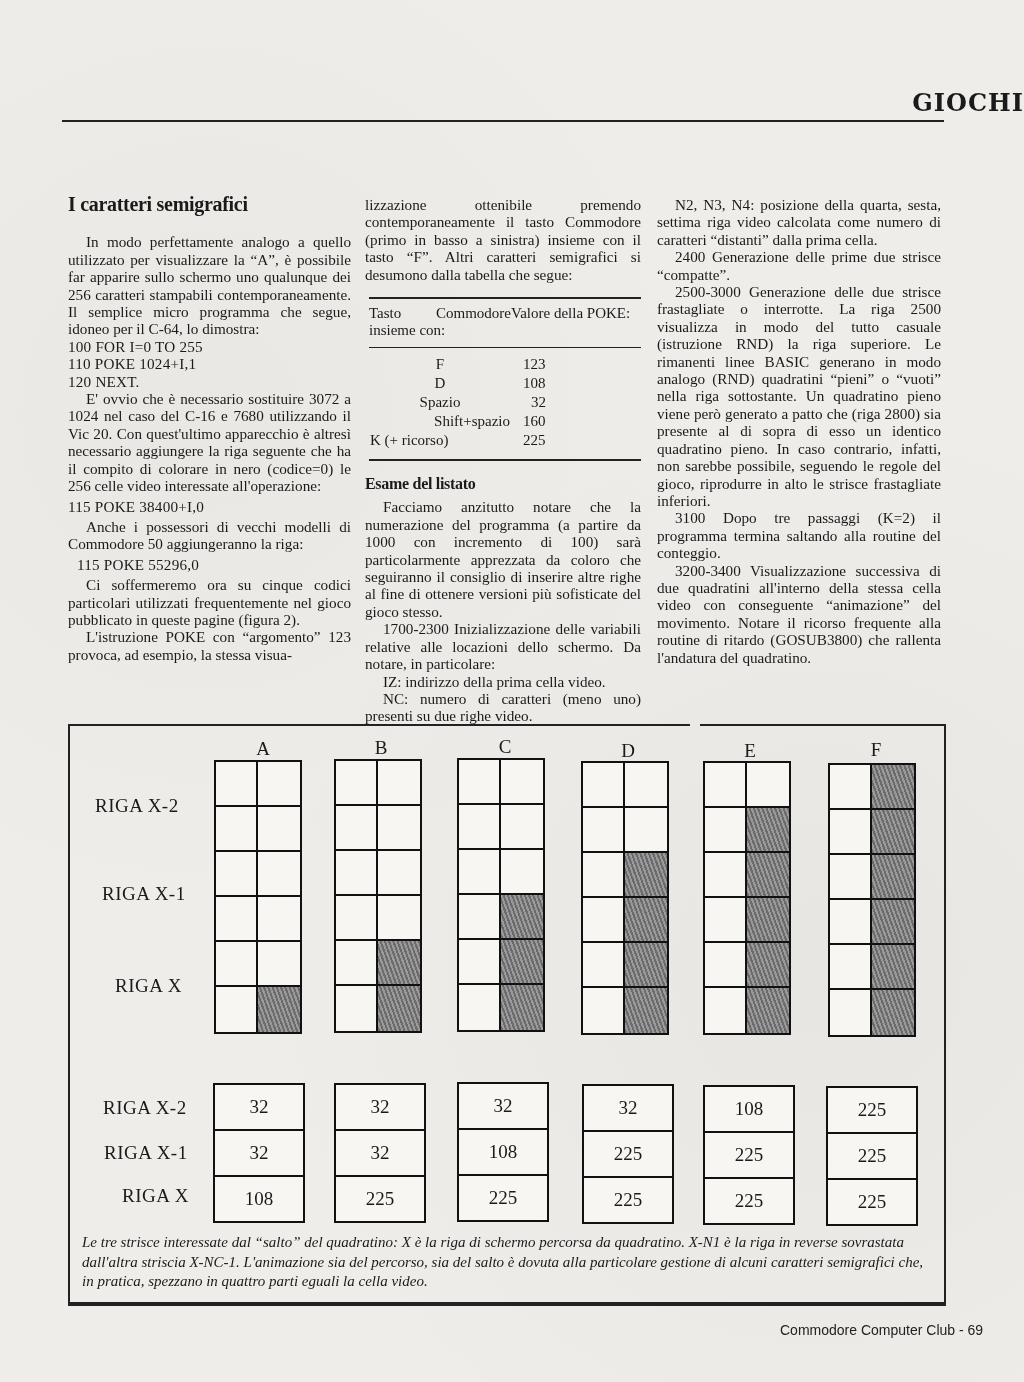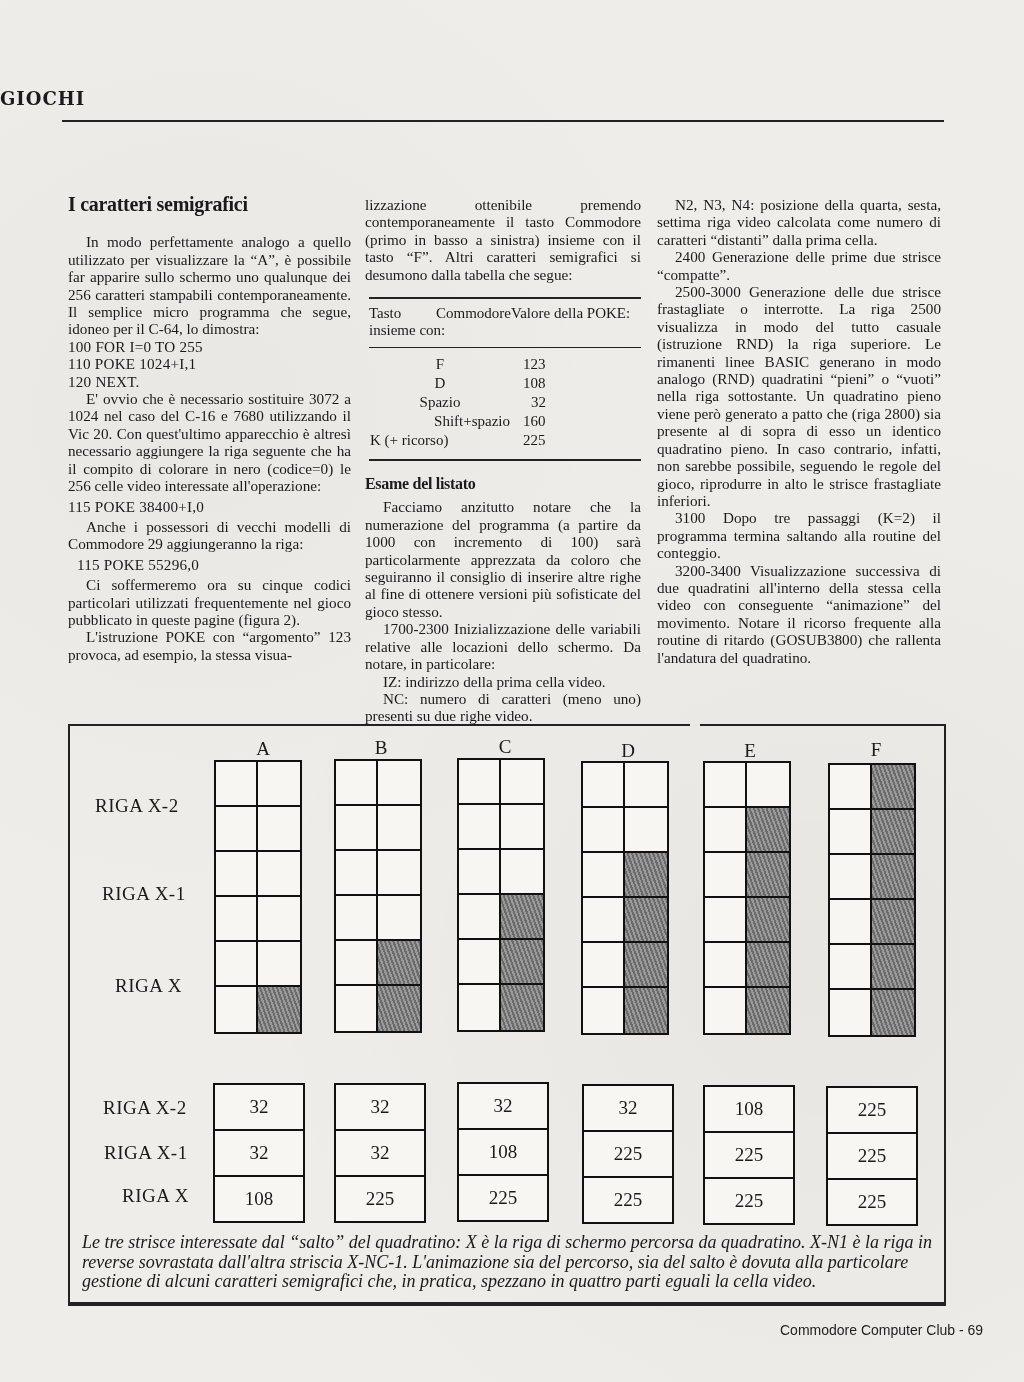--- a/index.html
+++ b/index.html
@@ -9,22 +9,22 @@
     font-family:"Liberation Serif", "DejaVu Serif", serif;
     color:#1a1a1a;
   }
   .page { position:absolute; left:0; top:0; width:1024px; height:1382px;
     background:
       radial-gradient(circle at 20% 30%, rgba(0,0,0,0.025) 0, rgba(0,0,0,0) 40%),
       radial-gradient(circle at 80% 70%, rgba(0,0,0,0.03) 0, rgba(0,0,0,0) 45%),
       #eeede9;
   }
   .section-title {
-    position:absolute; left:0; width:1024px; top:88px; text-align:left;
-    font-family:"DejaVu Serif", serif; font-weight:bold; font-size:18px; letter-spacing:1px;
+    position:absolute; left:0; width:1024px; top:88px; text-align:right;
+    font-family:"DejaVu Serif", serif; font-weight:bold; font-size:24px; letter-spacing:1px;
   }
   .header-rule { position:absolute; left:62px; top:120px; width:882px; height:2px; background:#222; }
 
   .col { position:absolute; top:196px; font-size:15.2px; line-height:17.4px; text-align:justify; }
   .col p { margin:0; text-indent:18px; }
   .col p.noind { text-indent:0; }
   .col .code { margin:0; text-indent:0; letter-spacing:0.2px; }
   .col1 { left:68px; width:283px; }
   .col2 { left:365px; width:276px; }
   .col3 { left:657px; width:284px; }
@@ -51,21 +51,21 @@
   .cell:nth-last-child(-n+2) { border-bottom:none; }
   .cell.filled {
     background: repeating-linear-gradient(70deg, #6b6b6b 0px, #6b6b6b 2px, #9a9a9a 2px, #9a9a9a 4px);
   }
 
   .vtable { position:absolute; width:92px; border:2px solid #111; box-sizing:border-box; background:#f7f6f2; }
   .vcell { height:44px; border-bottom:2px solid #111; text-align:center; line-height:44px; font-size:19px; }
   .vcell:last-child { border-bottom:none; }
 
   .caption { position:absolute; left:82px; top:1233px; width:855px;
-    font-style:italic; font-size:18px; line-height:19.5px; color:#1a1a1a; }
+    font-style:italic; font-size:15px; line-height:19.5px; color:#1a1a1a; }
   .cap-rule { position:absolute; left:68px; top:1302px; width:876px; height:2px; background:#222; }
 
   .footer { position:absolute; left:780px; top:1322px; font-family:"Liberation Sans", sans-serif;
     font-size:14px; color:#222; }
 </style>
 </head>
 <body>
 
 <div class="page">
 
@@ -73,21 +73,21 @@
   <div class="header-rule"></div>
 
   <div class="col col1">
     <p class="h2" style="font-size:20px;margin-bottom:20px;">I caratteri semigrafici</p>
     <p>In modo perfettamente analogo a quello utilizzato per visualizzare la “A”, è possibile far apparire sullo schermo uno qualunque dei 256 caratteri stampabili contemporaneamente. Il semplice micro programma che segue, idoneo per il C-64, lo dimostra:</p>
     <p class="code">100  FOR I=0 TO 255</p>
     <p class="code">110  POKE 1024+I,1</p>
     <p class="code">120  NEXT.</p>
     <p>E' ovvio che è necessario sostituire 3072 a 1024 nel caso del C-16 e 7680 utilizzando il Vic 20. Con quest'ultimo apparecchio è altresì necessario aggiungere la riga seguente che ha il compito di colorare in nero (codice=0) le 256 celle video interessate all'operazione:</p>
     <p class="code" style="margin:3px 0;">115  POKE 38400+I,0</p>
-    <p>Anche i possessori di vecchi modelli di Commodore 29 aggiungeranno la riga:</p>
+    <p>Anche i possessori di vecchi modelli di Commodore 50 aggiungeranno la riga:</p>
     <p class="code" style="margin:3px 9px;">115  POKE 55296,0</p>
     <p>Ci soffermeremo ora su cinque codici particolari utilizzati frequentemente nel gioco pubblicato in queste pagine (figura 2).</p>
     <p>L'istruzione POKE con “argomento” 123 provoca, ad esempio, la stessa visua-</p>
   </div>
 
   <div class="col col2">
     <p class="noind">lizzazione ottenibile premendo contemporaneamente il tasto Commodore (primo in basso a sinistra) insieme con il tasto “F”. Altri caratteri semigrafici si desumono dalla tabella che segue:</p>
     <table class="poke-table">
       <tbody>
           <tr class="hdr rule-top rule-mid-after">

